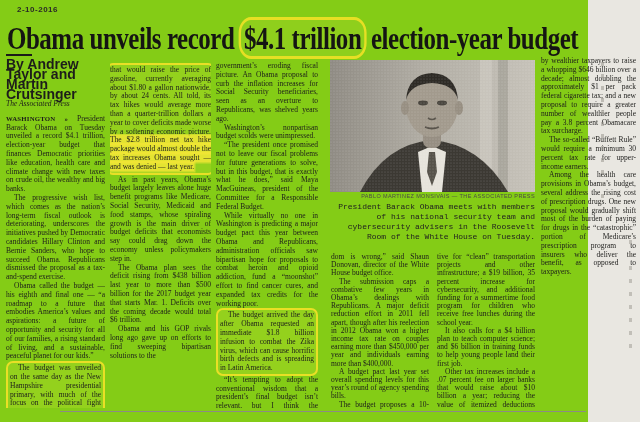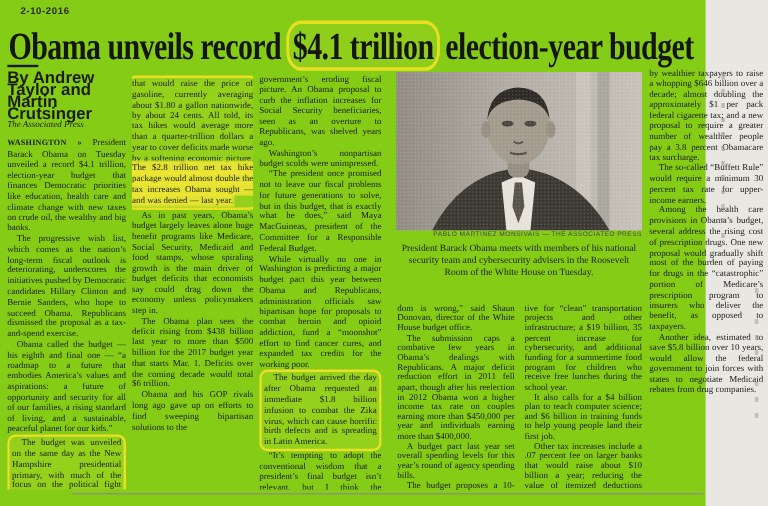--- a/index.html
+++ b/index.html
@@ -29,22 +29,22 @@
   #col5{left:437px;width:98px;}
   .byline-rule{width:26px;border-top:2px solid #1a1a18;margin:2px 0 3px;}
   .byline-authors{font-family:"Liberation Sans",sans-serif;font-weight:700;font-size:14px;
                   line-height:10px;text-align:left;}
   .byline-source{font-style:italic;font-size:7.5px;margin:1px 0 6px;text-align:left;}
   .dateline{font-weight:700;font-size:6.8px;letter-spacing:.2px;}
   .photo-block{position:absolute;left:330px;top:60px;width:205px;}
   .photo{width:205px;height:132px;display:block;background:#b7b3ab;}
   .photo-credit{font-family:"Liberation Sans",sans-serif;font-size:5.5px;letter-spacing:.4px;
                 color:#4c4a46;text-align:right;margin-top:1px;text-transform:uppercase;}
-  .photo-caption{font-family:Liberation Serif, serif;font-size:8px;line-height:10px;
-                 color:#222220;margin-top:3px;text-align:center;}
+  .photo-caption{font-family:Liberation Mono, monospace;font-size:8px;line-height:10px;
+                 color:#222220;margin-top:3px;text-align:right;}
   .hl-box{display:block;border:2px solid rgba(243,224,40,.9);border-radius:7px;
           padding:1px 2px;margin:1px -4px 1px -4px;background:rgba(250,238,80,.14);}
   .hl-fill{background:rgba(247,231,55,.8);box-shadow:0 0 0 1.5px rgba(247,231,55,.55);}
   .bottom-rule{position:absolute;left:60px;right:2px;top:411px;border-top:1.5px solid #8d8b85;}
   .scan-marks-a{position:absolute;left:601px;top:62px;width:3px;height:140px;
       background:repeating-linear-gradient(#9a978f 0 4px, transparent 4px 12px);opacity:.55;}
   .scan-marks-b{position:absolute;left:629px;top:240px;width:3px;height:110px;
       background:repeating-linear-gradient(#9a978f 0 4px, transparent 4px 13px);opacity:.5;}
 </style>
 </head>
@@ -139,19 +139,18 @@
   <div class="subcol" id="col5">
     <p class="no-indent">tive for “clean” transportation projects and other infrastructure; a $19 billion, 35 percent increase for cybersecurity, and additional funding for a summertime food program for children who receive free lunches during the school year.</p>
     <p>It also calls for a $4 billion plan to teach computer science; and $6 billion in training funds to help young people land their first job.</p>
     <p>Other tax increases include a .07 percent fee on larger banks that would raise about $10 billion a year; reducing the value of itemized deductions taken</p>
   </div>
 
   <div class="col" id="col6">
     <p class="no-indent">by wealthier taxpayers to raise a whopping $646 billion over a decade; almost doubling the approximately $1 per pack federal cigarette tax; and a new proposal to require a greater number of wealthier people pay a 3.8 percent Obamacare tax surcharge.</p>
     <p>The so-called “Buffett Rule” would require a minimum 30 percent tax rate for upper-income earners.</p>
     <p>Among the health care provisions in Obama’s budget, several address the rising cost of prescription drugs. One new proposal would gradually shift most of the burden of paying for drugs in the “catastrophic” portion of Medicare’s prescription program to insurers who deliver the benefit, as opposed to taxpayers.</p>
-    <p>Another idea, estimated to save $5.8 billion over 10 years, would allow the federal government to join forces with states to negotiate Medicaid rebates from drug companies.</p>
   </div>
 
   <div class="bottom-rule"></div>
   <div class="scan-marks-a"></div>
   <div class="scan-marks-b"></div>
 </div>
 
 </body></html>

